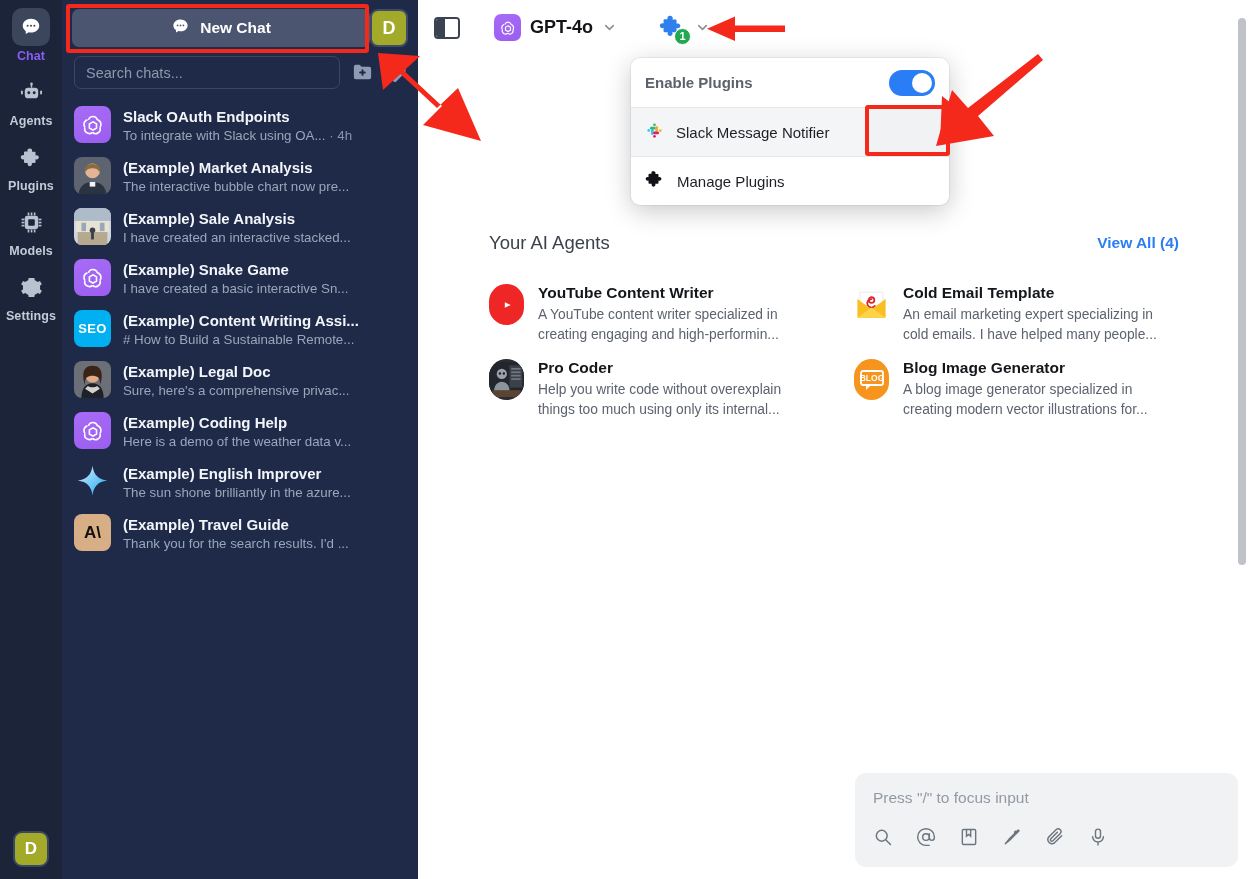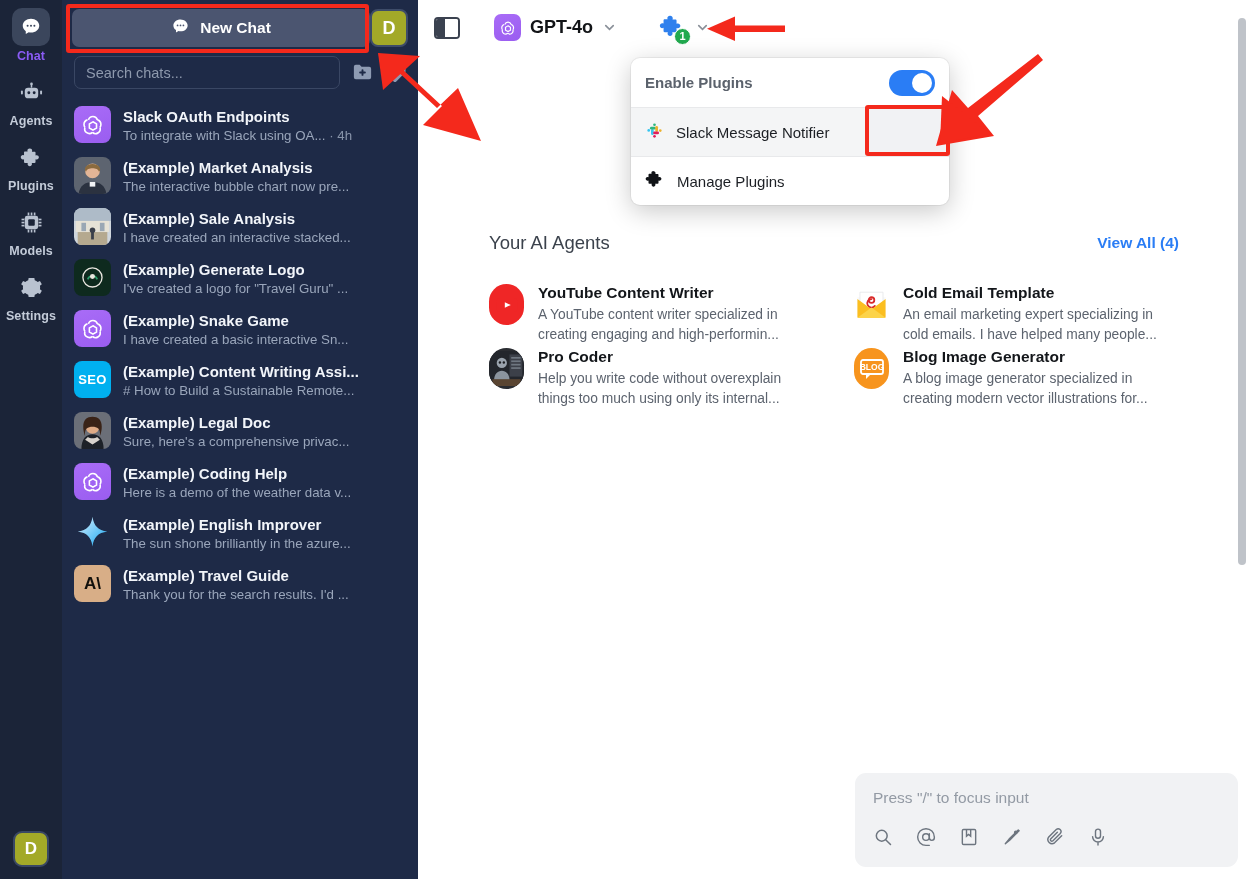--- a/index.html
+++ b/index.html
@@ -116,21 +116,21 @@
   
   .hero { text-align: center; padding-top: 38px; }
   .hero-title { font-size: 49px; font-weight: 800; color: #111317; letter-spacing: -.5px; }
   .hero-sub { font-size: 18px; color: #40454d; margin-top: 26px; }
 
   
   .agents { width: 690px; margin: 36px auto 0 auto; }
   .agents-head { display: flex; align-items: center; justify-content: space-between; }
   .agents-title { font-size: 18.5px; color: #3b424c; font-weight: 400; }
   .view-all { font-size: 15.5px; color: #2a7df5; font-weight: 700; cursor: pointer; }
-  .agent-grid { display: grid; grid-template-columns: 1fr 1fr; gap: 4px 40px; margin-top: 30px; }
+  .agent-grid { display: grid; grid-template-columns: 1fr 1fr; gap: 15px 40px; margin-top: 30px; }
   .agent { display: flex; gap: 14px; cursor: pointer; }
   .agent-ic { width: 35px; height: 41px; border-radius: 19px; flex-shrink: 0; overflow:hidden;
               display:flex; align-items:center; justify-content:center; }
   .agent-n { font-size: 15.5px; font-weight: 700; color: #13161a; }
   .agent-d { font-size: 13.8px; color: #5c636e; line-height: 1.42; margin-top: 3px;
              display: -webkit-box; -webkit-line-clamp: 2; -webkit-box-orient: vertical; overflow: hidden;}
 
   
   .composer {
     position: absolute; left: 437px; right: 12px; bottom: 12px; height: 94px;
@@ -309,33 +309,20 @@
               <rect x="8" y="16" width="5" height="9" fill="#9aa7b4"></rect>
               <rect x="28" y="16" width="5" height="9" fill="#9aa7b4"></rect>
             </svg>
           </div>
           <div class="chat-txt">
             <div class="chat-title">(Example) Sale Analysis</div>
             <div class="chat-sub">I have created an interactive stacked...</div>
           </div>
         </div>
         <div class="chat-item">
-          <div class="chat-av av-dark">
-            <svg width="22.94" height="22.94" viewBox="0 0 24 24">
-              <circle cx="12" cy="12" r="10" fill="none" stroke="#e9e6df" stroke-width="1.4"></circle>
-              <path d="M7 14c2-5 8-5 10 0" fill="none" stroke="#2e9e6b" stroke-width="1.8"></path>
-              <circle cx="12" cy="11" r="2.6" fill="#e9e6df"></circle>
-            </svg>
-          </div>
-          <div class="chat-txt">
-            <div class="chat-title">(Example) Generate Logo</div>
-            <div class="chat-sub">I've created a logo for "Travel Guru" ...</div>
-          </div>
-        </div>
-        <div class="chat-item">
           <div class="chat-av av-oai">
             <svg width="25.9" height="25.9" viewBox="0 0 24 24" fill="none" stroke="#ffffff" stroke-width="1.5">
               <path d="M12 4.2c2 0 3.6 1.3 4.2 3.1M16.2 7.3c1.9.6 3.2 2.3 3.2 4.3 0 1-.3 1.9-.9 2.7M18.5 14.3c.6 1.8 0 3.8-1.6 4.9-1.7 1.2-3.9 1-5.3-.3M11.6 18.9c-1.5 1.3-3.7 1.5-5.4.3-1.6-1.1-2.2-3.1-1.6-4.9M4.6 14.3c-.6-.8-.9-1.7-.9-2.7 0-2 1.3-3.7 3.2-4.3M7.8 7.3C8.4 5.5 10 4.2 12 4.2"></path>
               <path d="M12 9.1l3.3 1.9v3.9L12 16.8l-3.3-1.9V11z"></path>
             </svg>
           </div>
           <div class="chat-txt">
             <div class="chat-title">(Example) Snake Game</div>
             <div class="chat-sub">I have created a basic interactive Sn...</div>
           </div>

